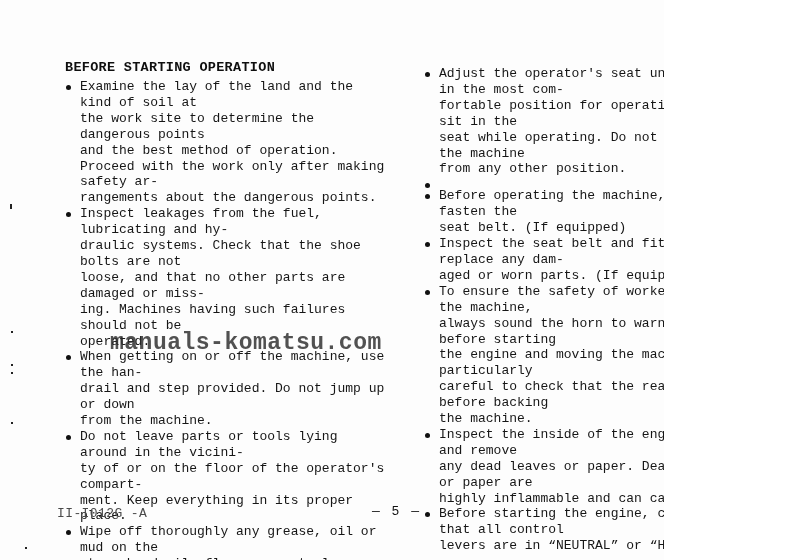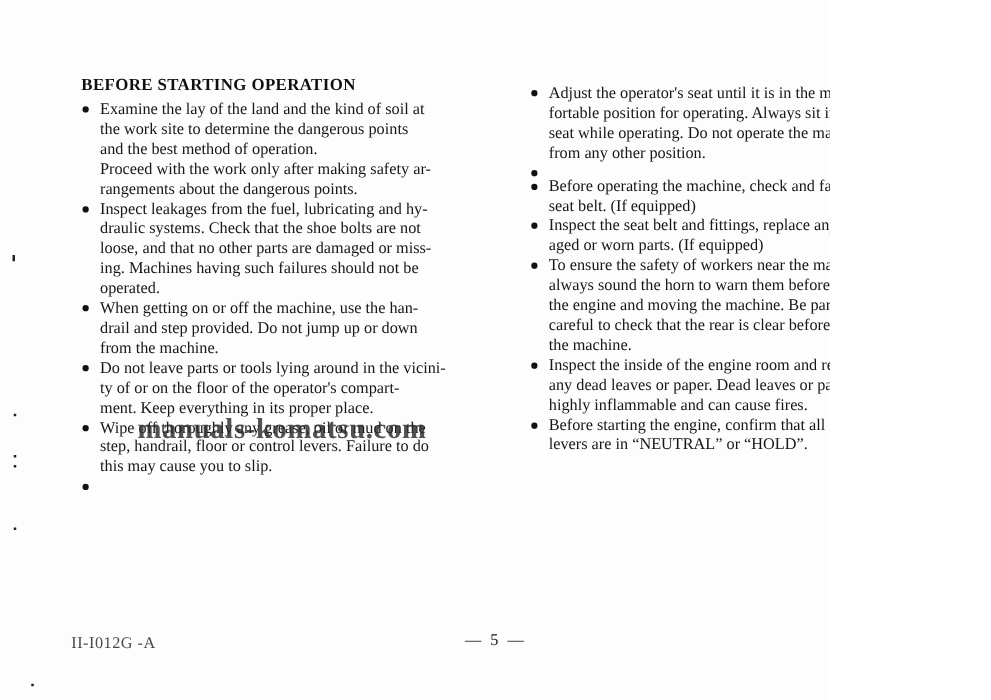--- a/index.html
+++ b/index.html
@@ -1,20 +1,20 @@
 <!DOCTYPE html>
 <html><head>
 <meta charset="utf-8">
 <style>
   html,body{margin:0;padding:0;background:#ffffff;}
   .page{
     position:relative;
     width:664px;height:560px;
     background:#fdfdfd;
-    font-family:Liberation Serif, serif;
+    font-family:Liberation Mono, monospace;
     color:#141414;
     overflow:hidden;
   }
   .title{
     position:absolute;left:65px;top:60px;margin:0;
     font-size:13.5px;font-weight:bold;letter-spacing:.3px;
     color:#0f0f0f;
   }
   .col{
     position:absolute;

